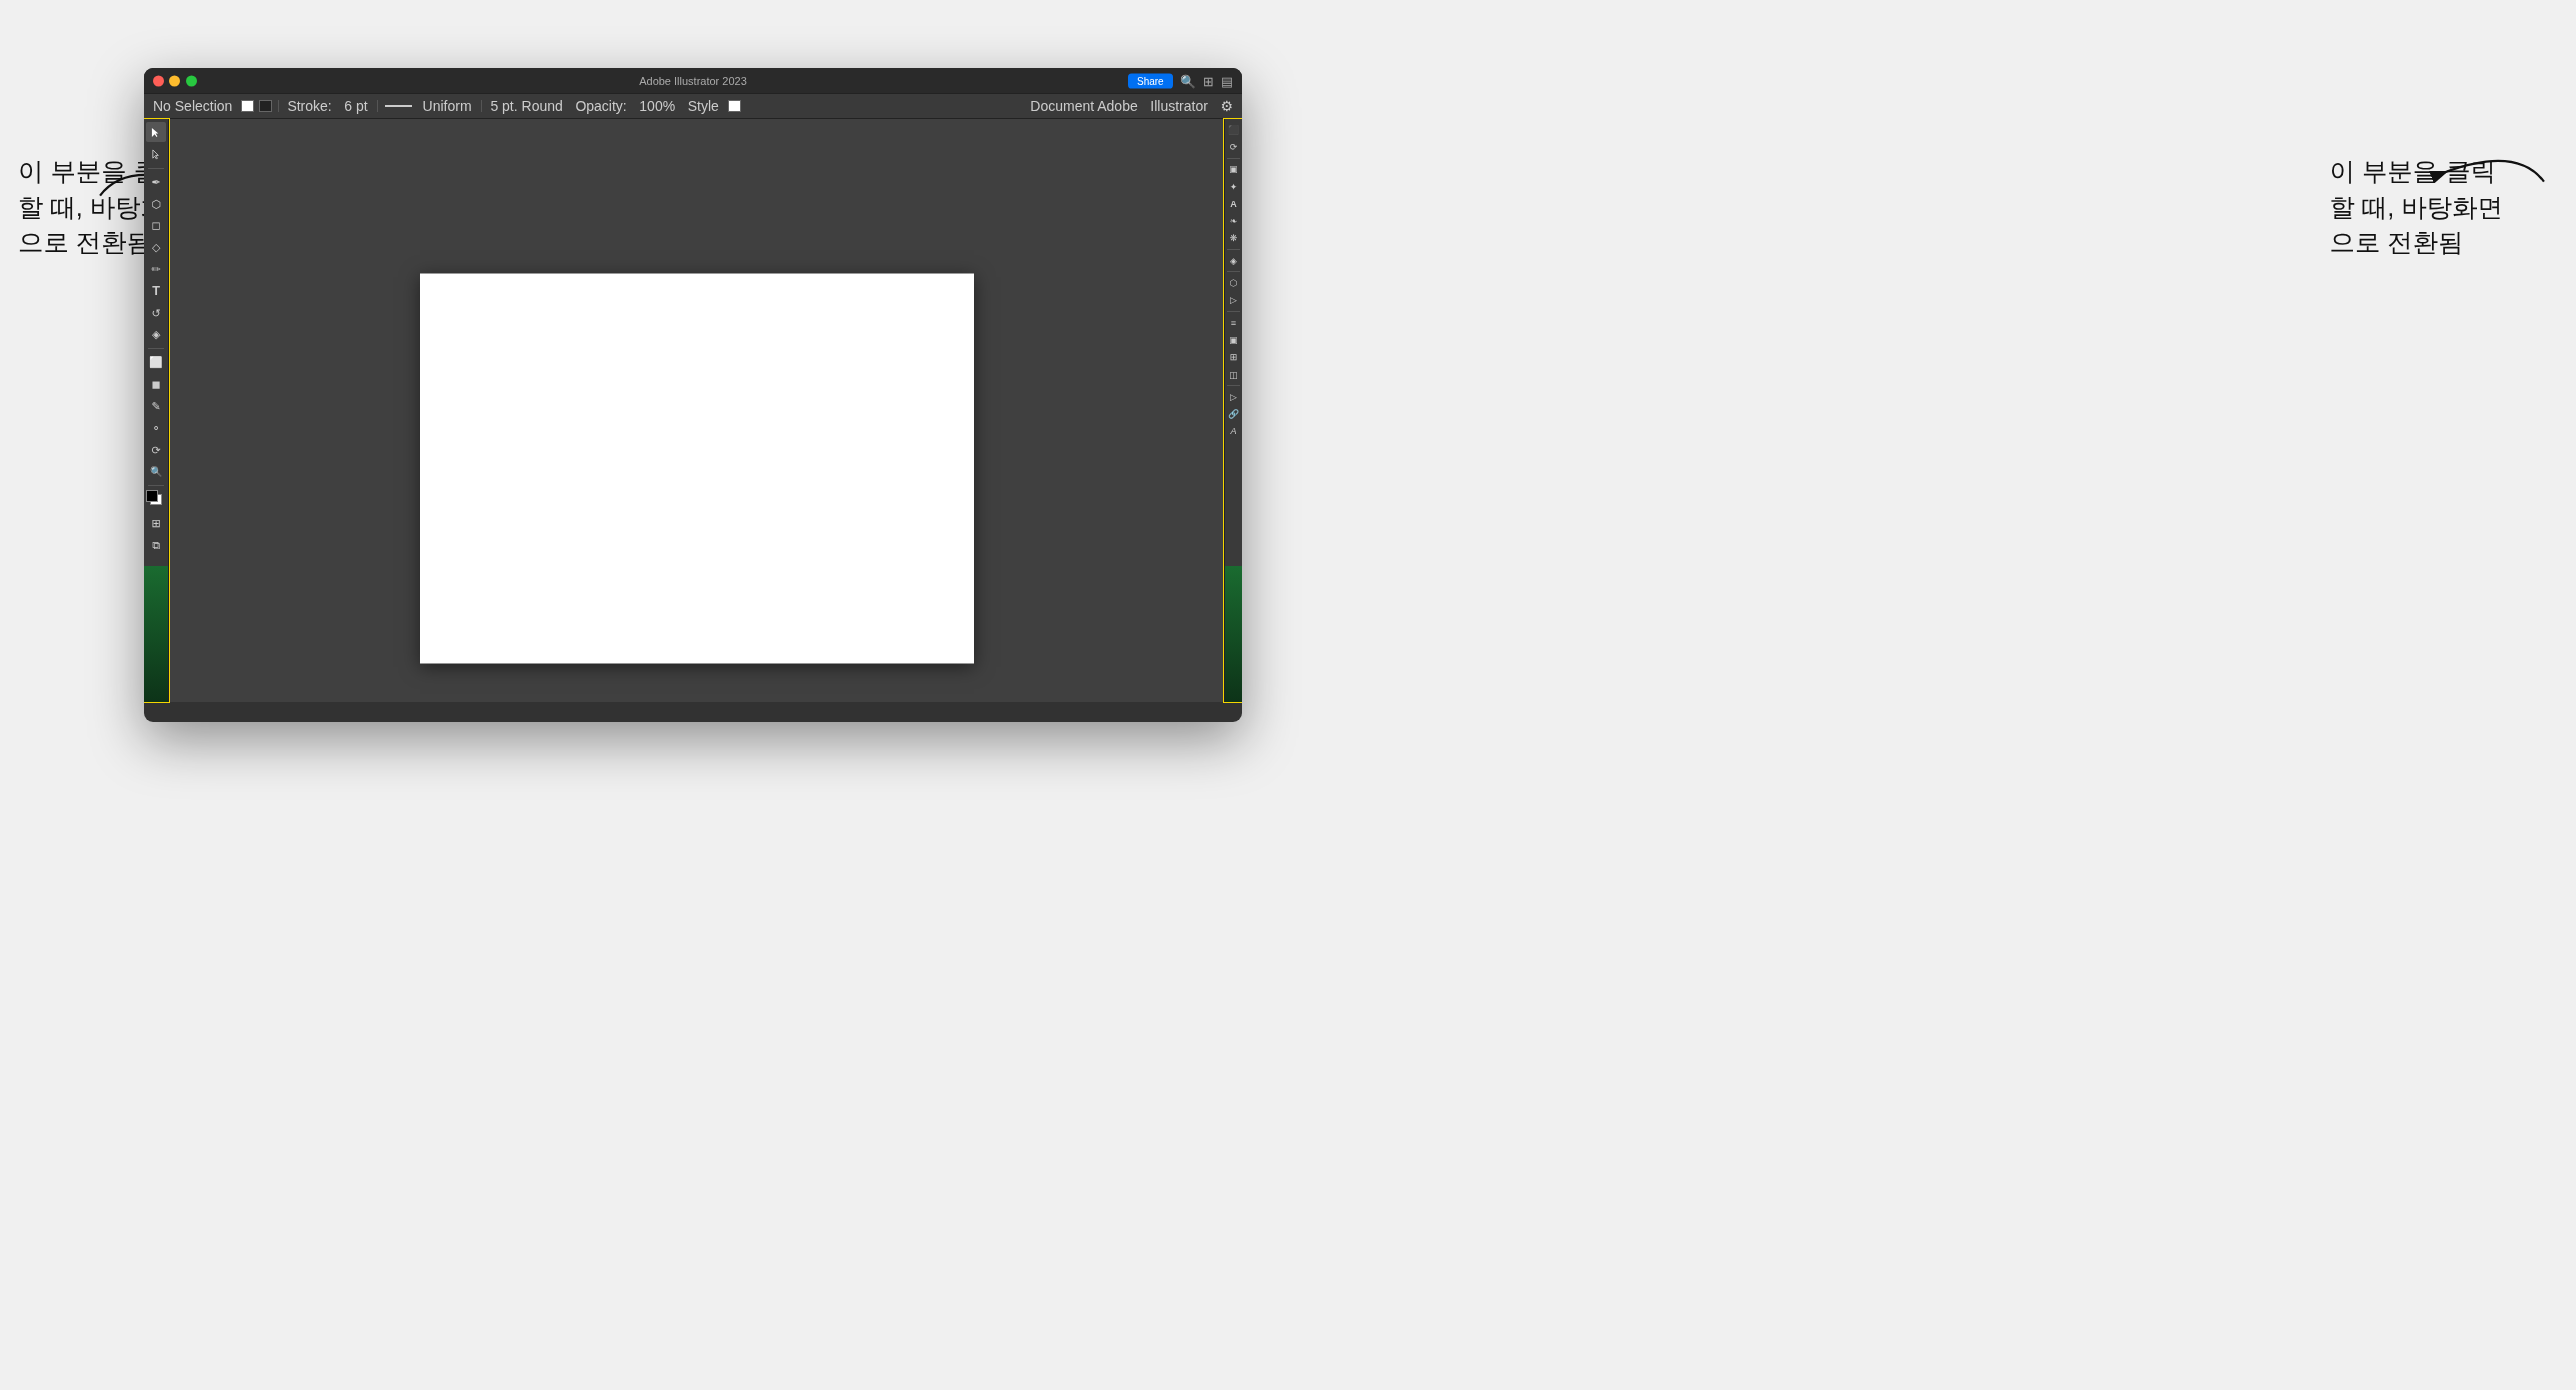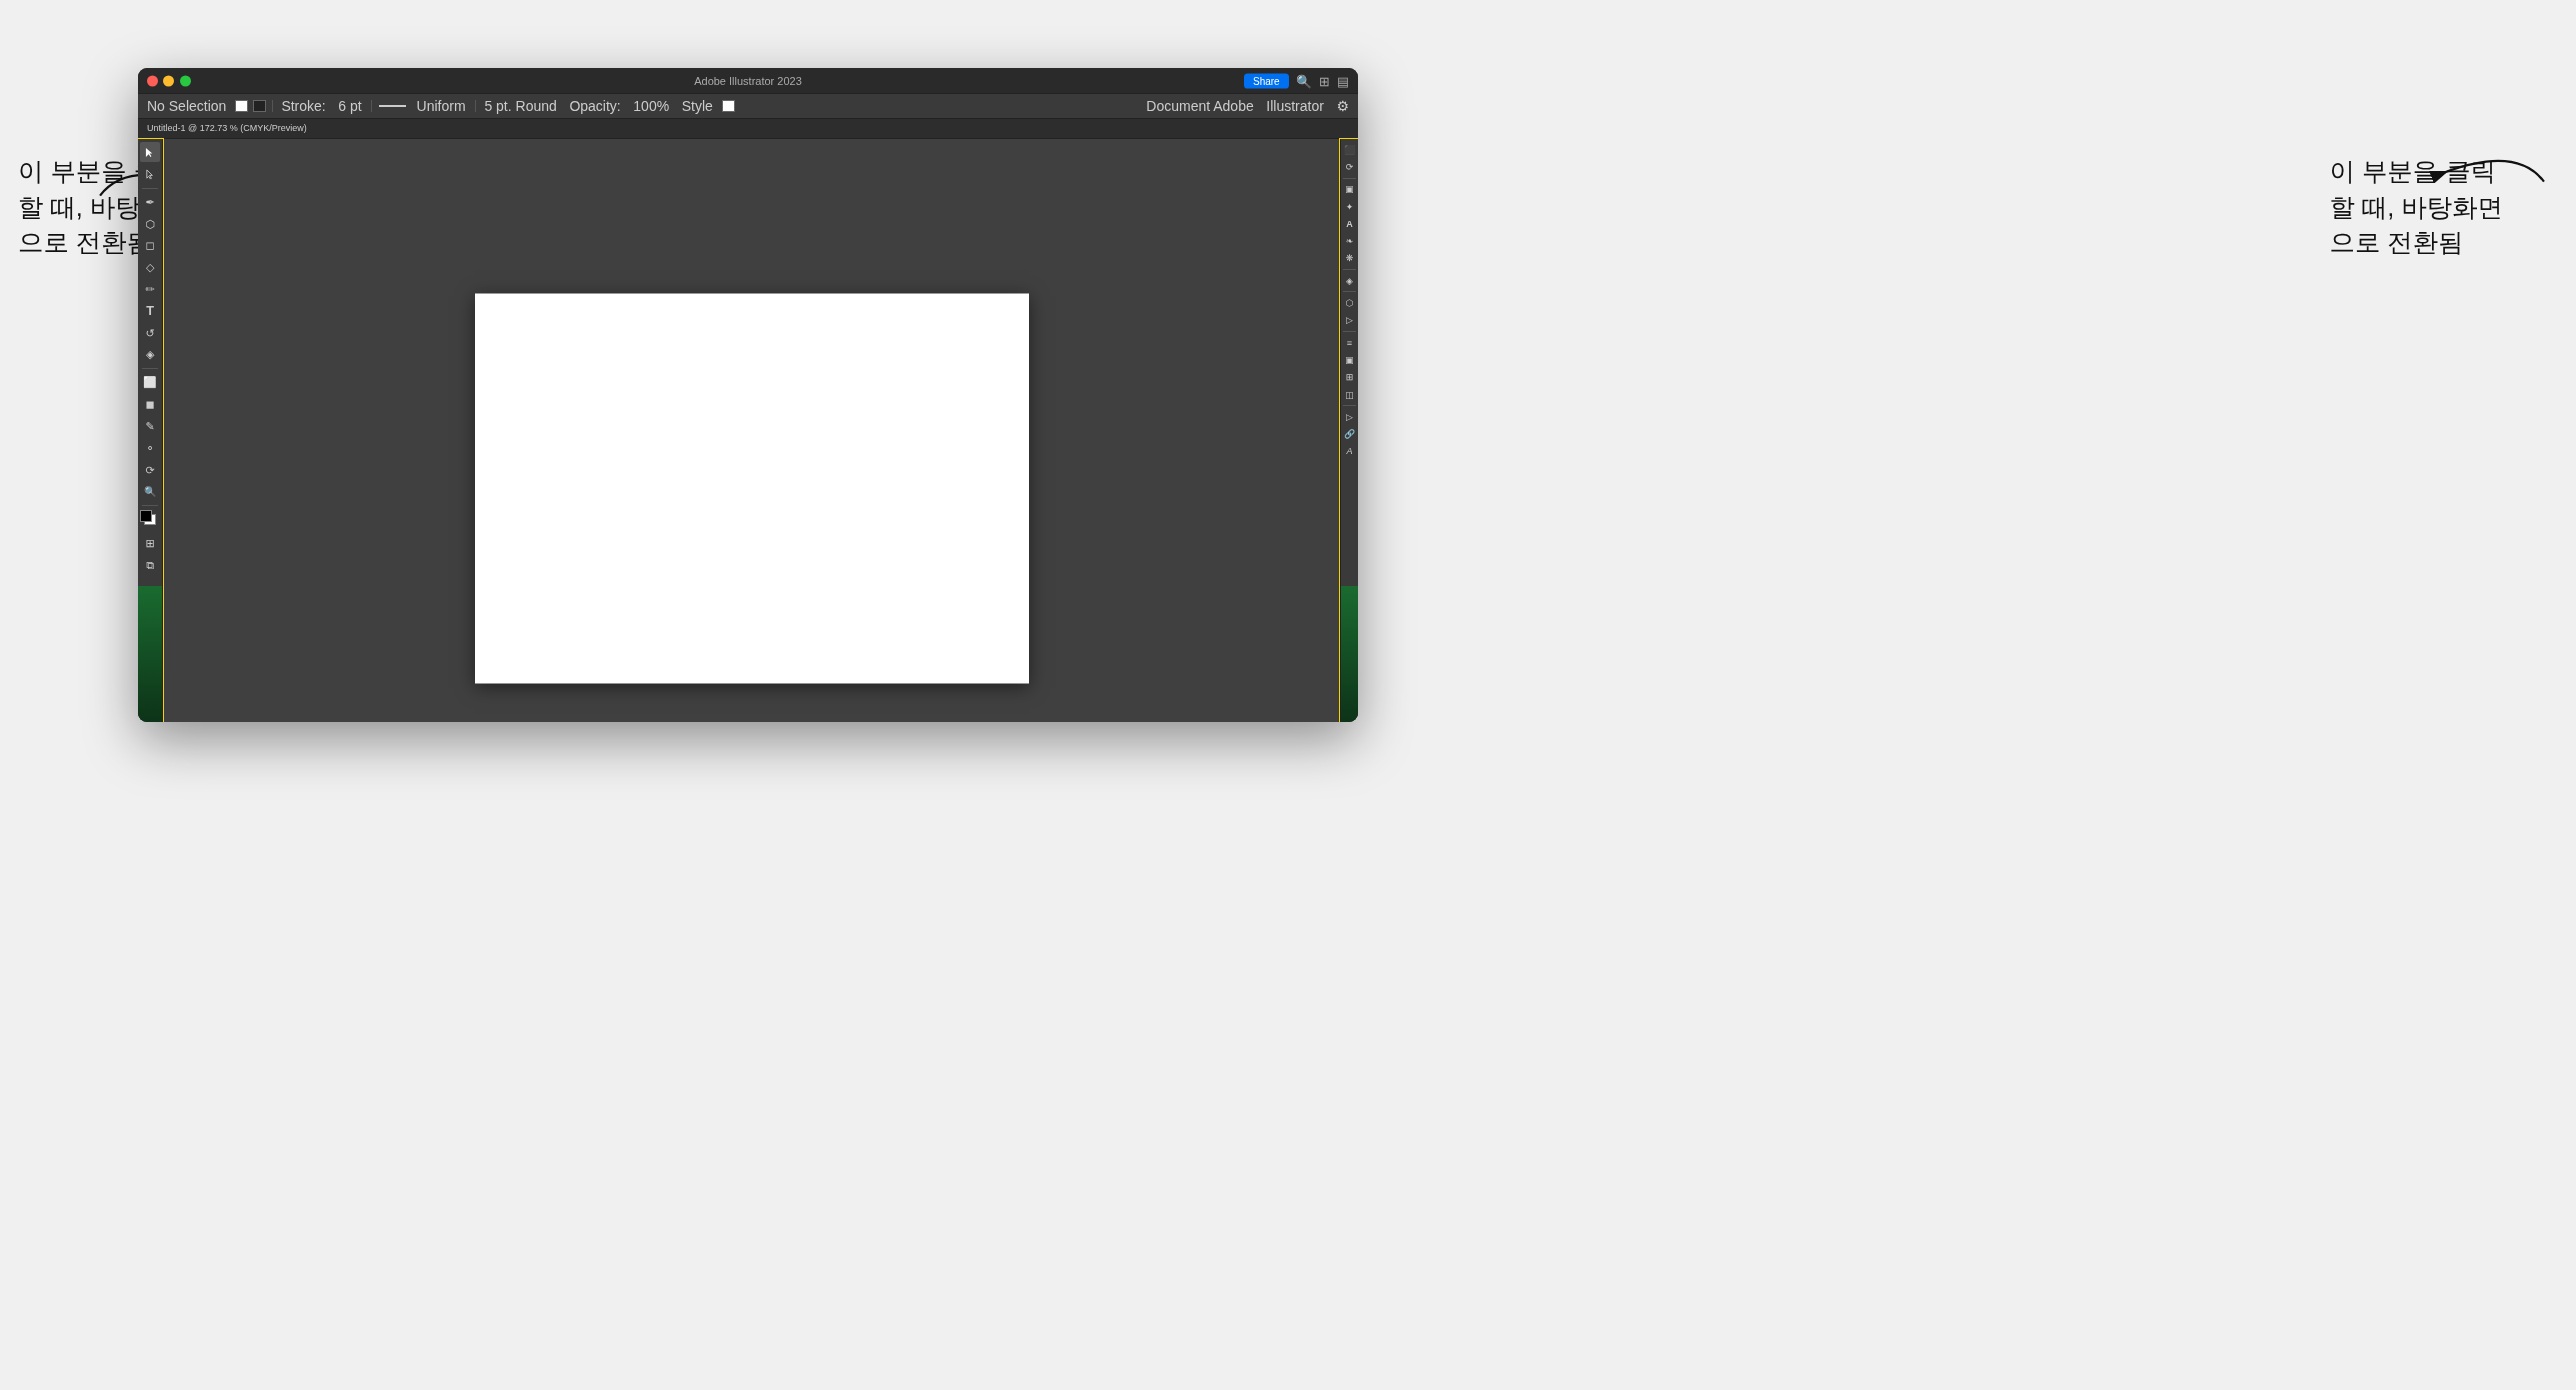--- a/index.html
+++ b/index.html
@@ -8,23 +8,23 @@
       font-family: -apple-system, BlinkMacSystemFont, 'Helvetica Neue', Arial, sans-serif;
       width: 2576px;
       height: 1391px;
       position: relative;
       overflow: hidden;
     }
 
     
     .app-window {
       position: absolute;
-      left: 138px;
+      left: 144px;
       top: 68px;
-      width: 1220px;
+      width: 1098px;
       height: 654px;
       background: #323232;
       border-radius: 9px;
       overflow: hidden;
       box-shadow: 0 18px 54px rgba(0,0,0,0.4);
     }
 
     
     .title-bar {
       height: 25.4px;
@@ -329,23 +329,20 @@
     <span class="toolbar-item">Opacity:</span>
     <span class="toolbar-item">100%</span>
     <span class="toolbar-item">Style</span>
     <div class="toolbar-swatch"></div>
     <div style="flex:1"></div>
     <span class="toolbar-item">Document Adobe</span>
     <span class="toolbar-item">Illustrator</span>
     <span class="toolbar-item">⚙</span>
   </div>
 
-  <div class="doc-tab-bar">
-    <span class="doc-tab">Untitled-1 @ 172.73 % (CMYK/Preview)</span>
-  </div>
 
   <div class="main-layout">
 
     <div class="left-toolbar">
 
       <div class="tool-btn active">
         <svg width="11" height="11" viewBox="0 0 12 12">
             <path d="M1,1 L1,11 L4,8 L6,11 L7,10 L5,7 L8,7 Z" fill="#fff"></path>
           </svg>
       </div>

